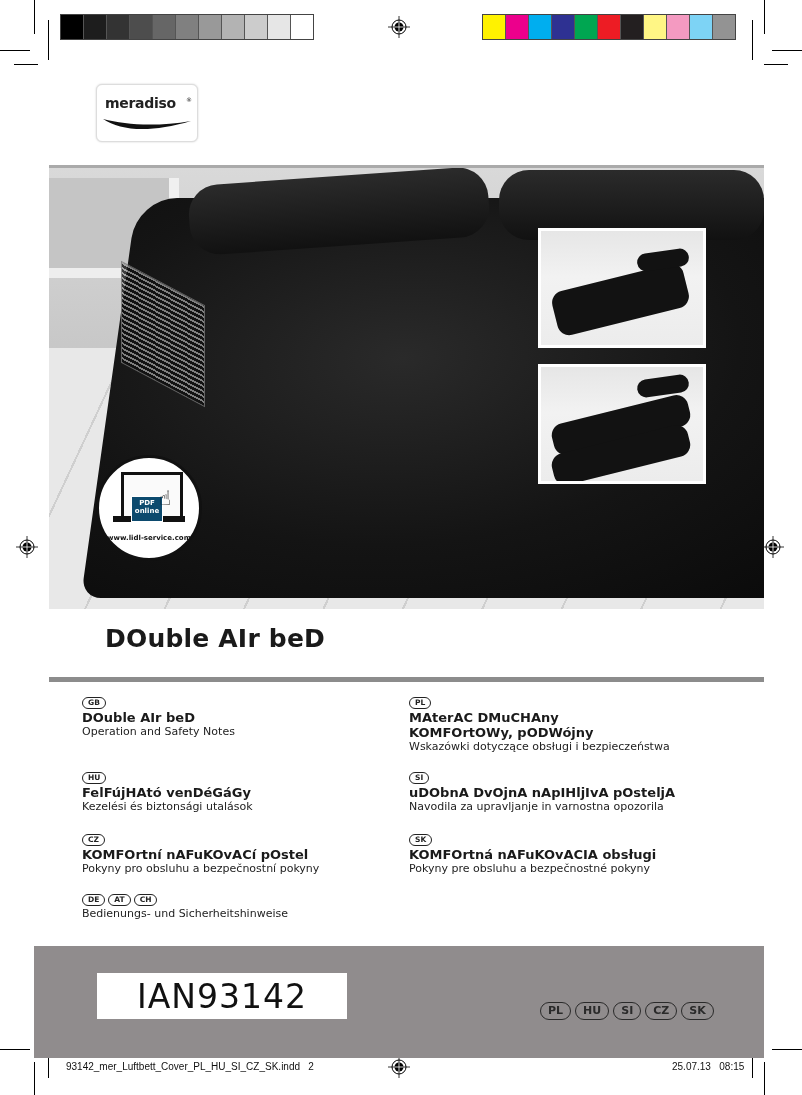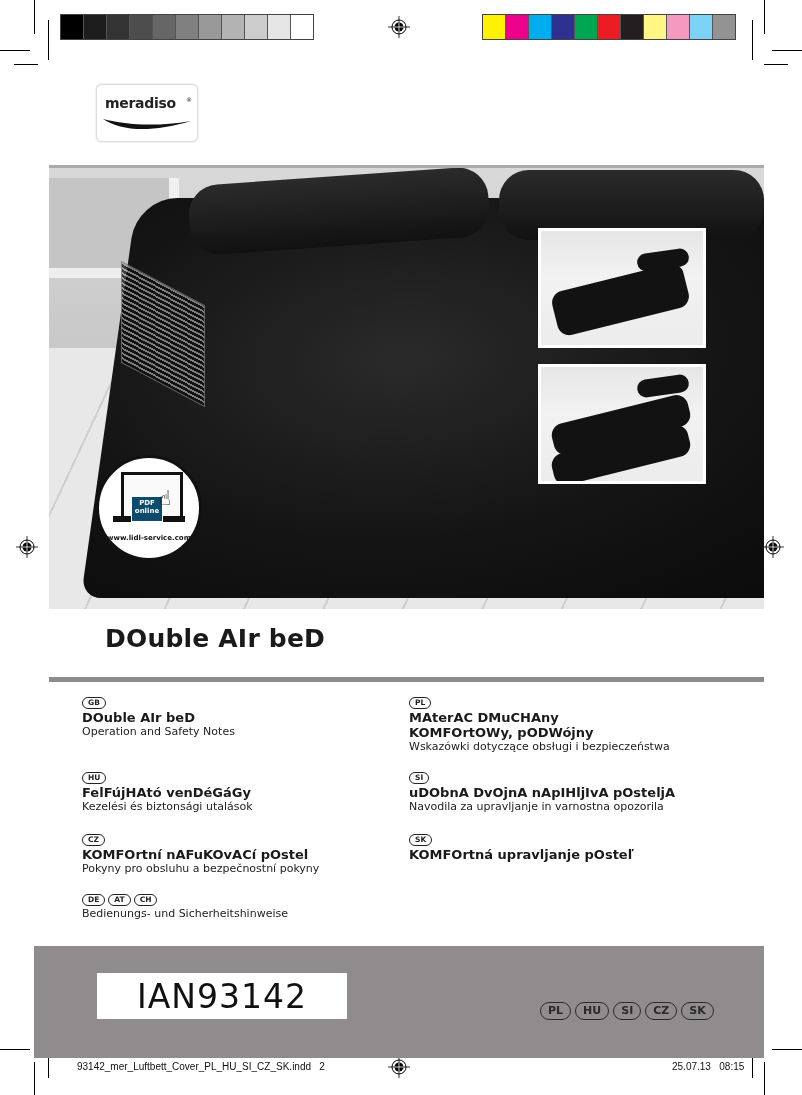--- a/index.html
+++ b/index.html
@@ -208,27 +208,28 @@
   <div class="badges">
       <span class="badge">SI</span>
     </div>
   <div class="lang-title">uDObnA DvOjnA nApIHljIvA pOsteljA</div>
   <div class="lang-sub">Navodila za upravljanje in varnostna opozorila</div>
 </div>
 <div class="lang" style="left:409px;top:834px;">
   <div class="badges">
       <span class="badge">SK</span>
     </div>
-  <div class="lang-title">KOMFOrtná upravljanje pOsteľ</div>
+  <div class="lang-title">KOMFOrtná nAFuKOvACIA obsługi</div>
+  <div class="lang-sub">Pokyny pre obsluhu a bezpečnostné pokyny</div>
 </div>
 
 <div class="abs gray"></div>
 <div class="abs ian">IAN93142</div>
 <div class="abs countries">
   <span class="country">PL</span>
   <span class="country">HU</span>
   <span class="country">SI</span>
   <span class="country">CZ</span>
   <span class="country">SK</span>
 </div>
 
-<div class="abs slug" style="left:66px;white-space:pre;margin-left:11px;">93142_mer_Luftbett_Cover_PL_HU_SI_CZ_SK.indd   2</div>
+<div class="abs slug" style="left:66px;white-space:pre;">93142_mer_Luftbett_Cover_PL_HU_SI_CZ_SK.indd   2</div>
 <div class="abs slug" style="left:672px;white-space:pre;">25.07.13   08:15</div>
 
 </body></html>

